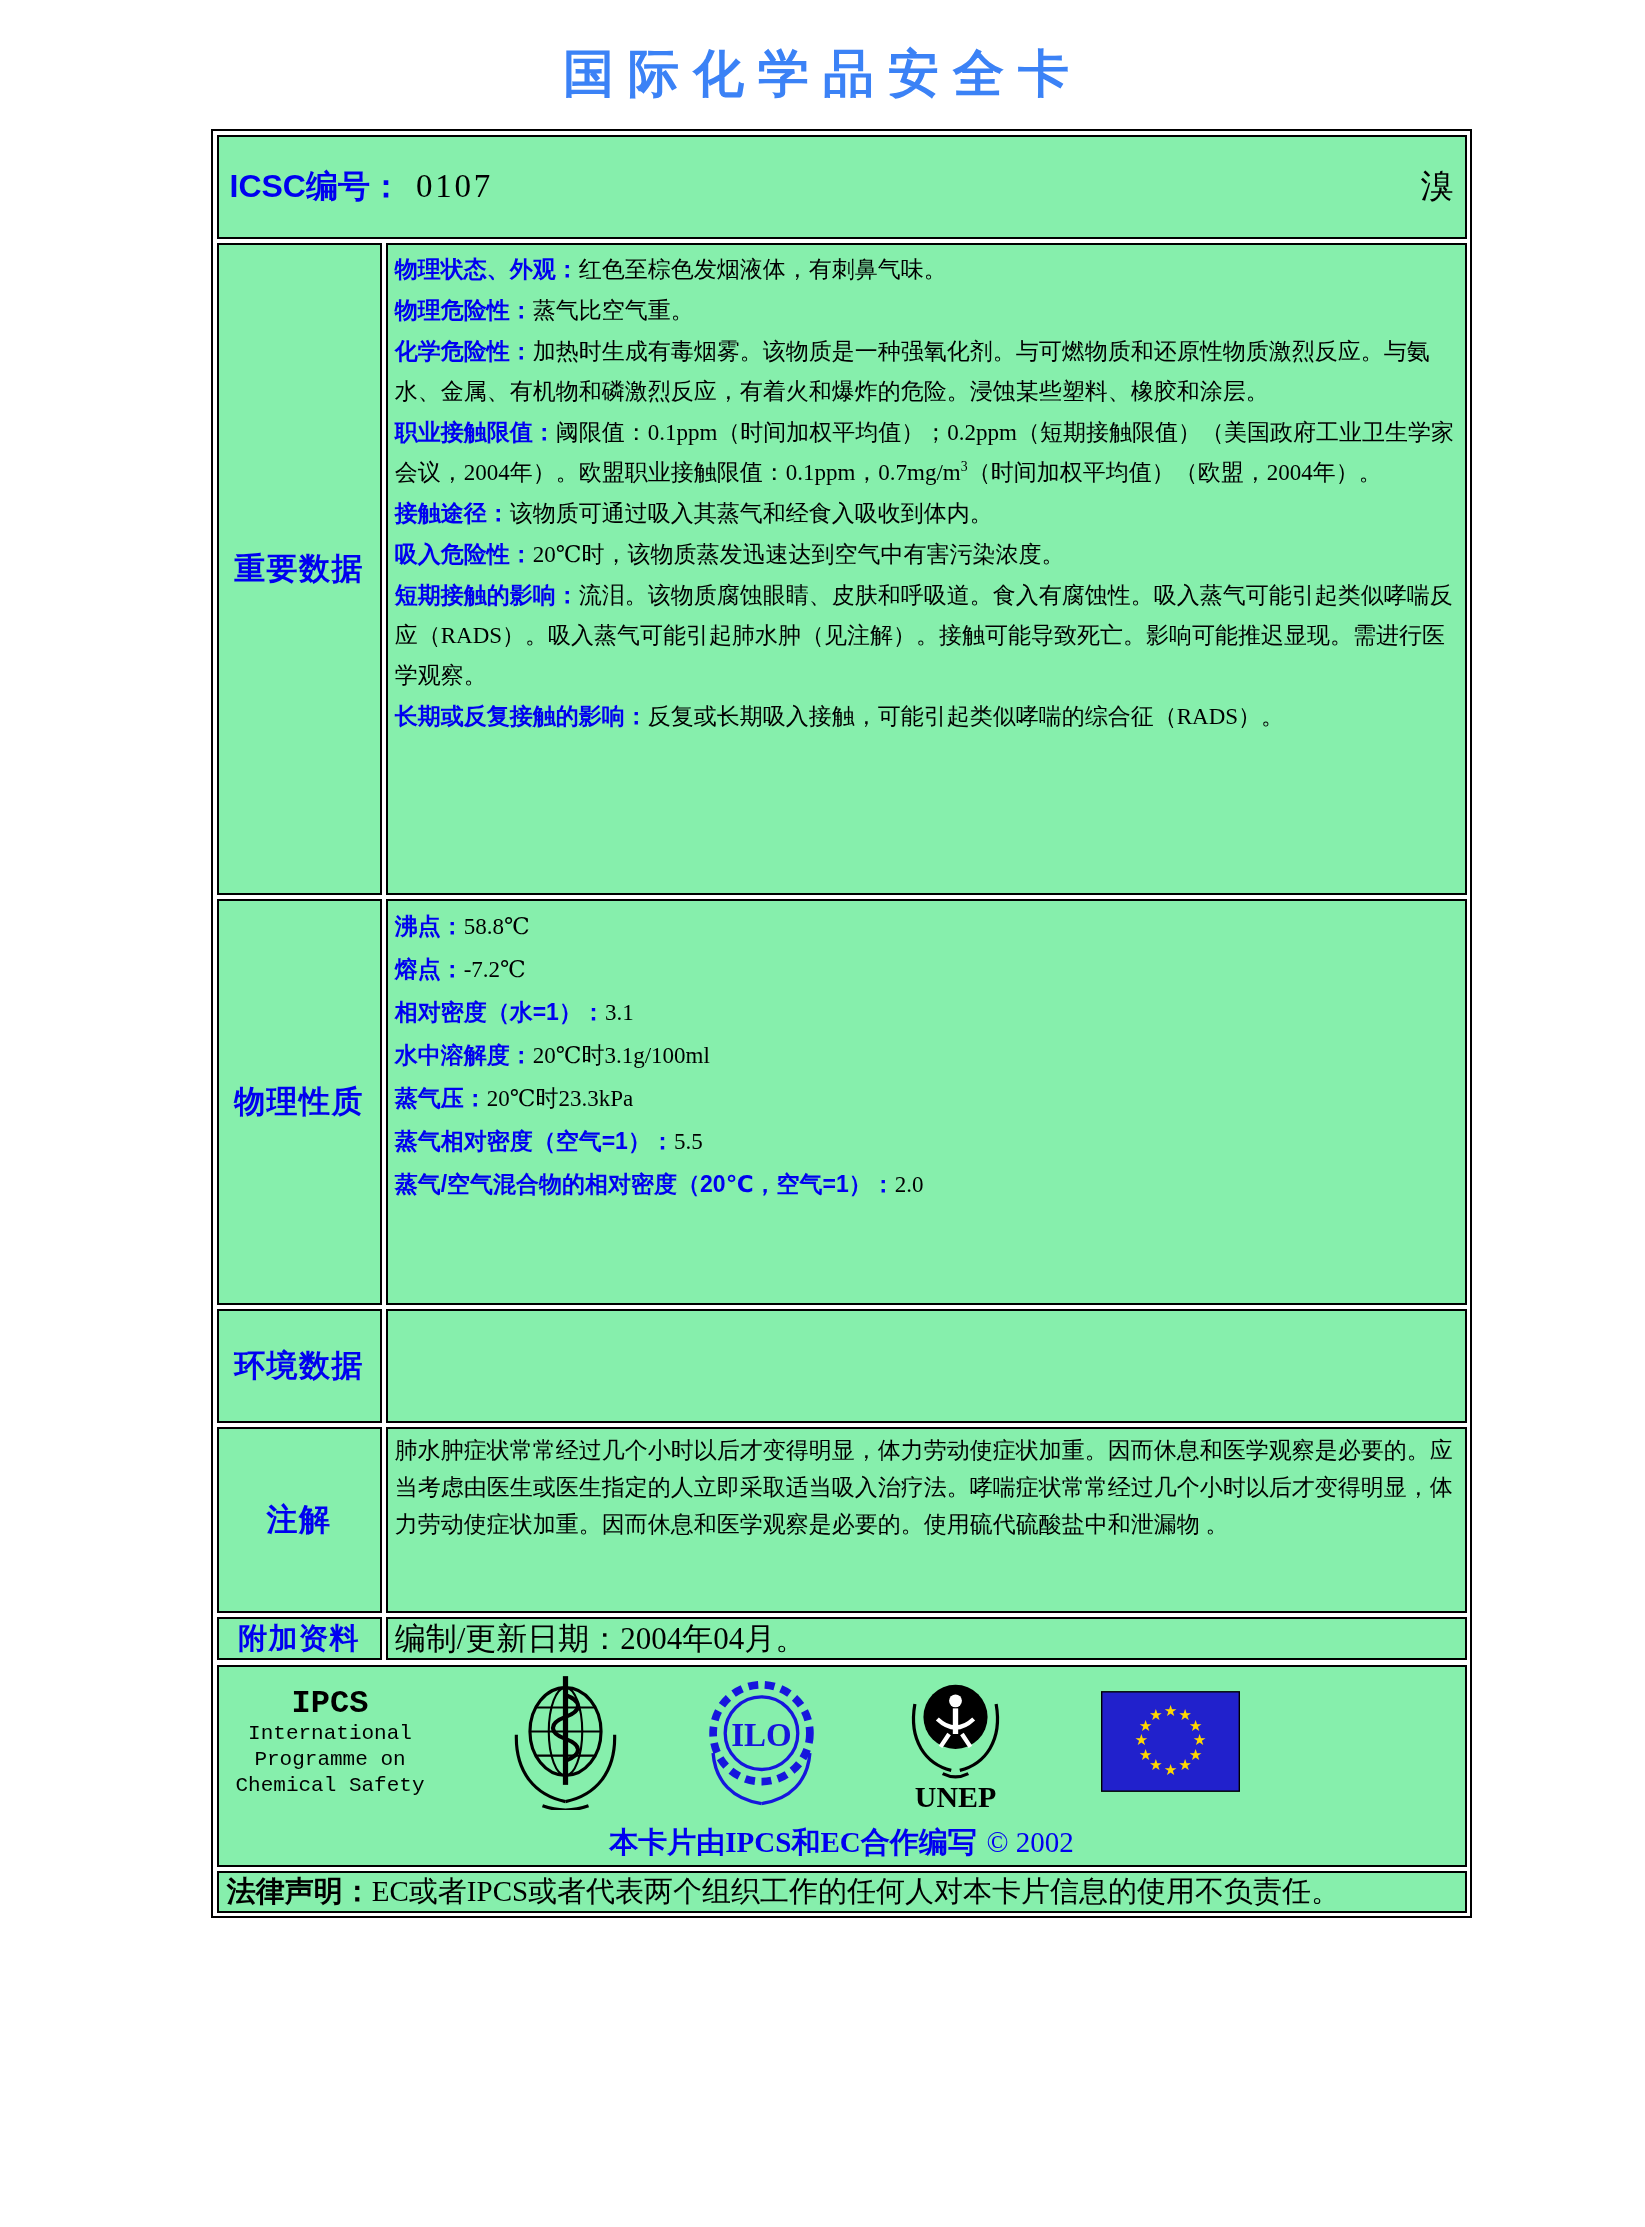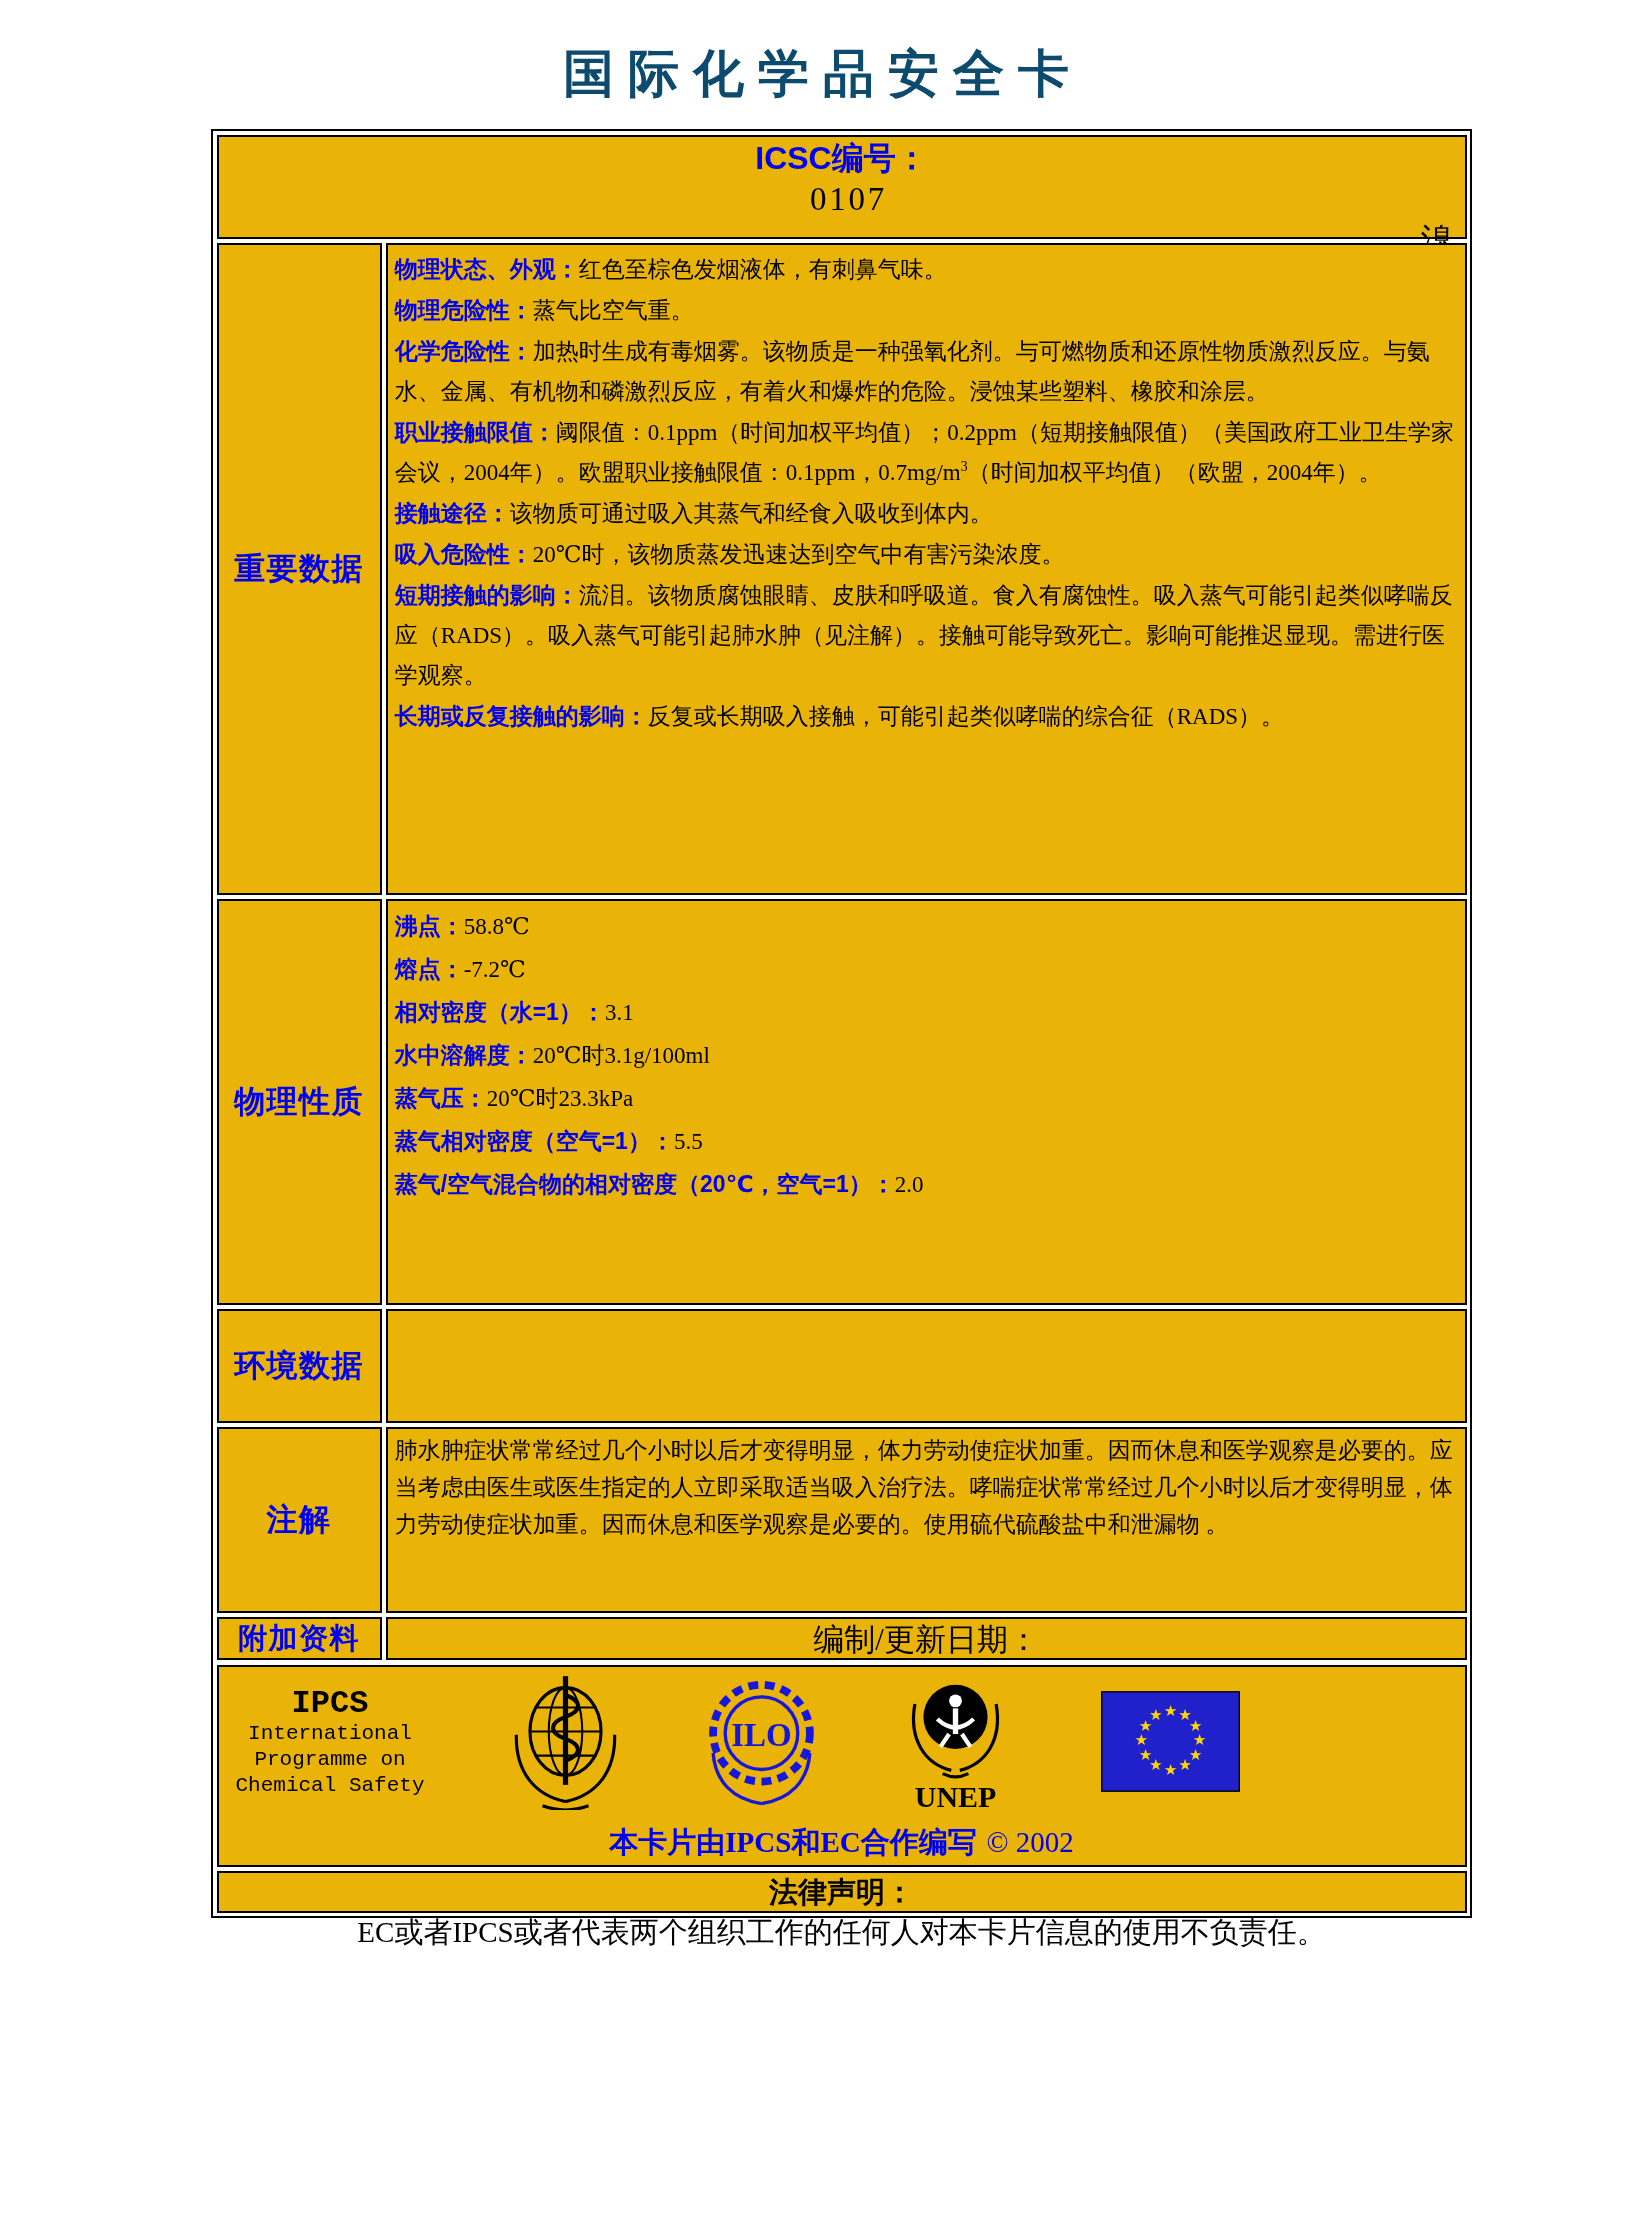--- a/index.html
+++ b/index.html
@@ -3,31 +3,31 @@
 <meta charset="utf-8">
 <style>
   html,body{margin:0;padding:0;background:#ffffff;}
   body{
     width:1646px;height:2227px;position:relative;
     font-family:"Liberation Serif","DejaVu Serif",serif;
     color:#000;
   }
   .page-title{
     position:absolute;top:40px;left:0;width:100%;
-    text-align:center;color:#0c4a6e;
+    text-align:center;color:#3b82f6;
     font-family:"Liberation Sans","DejaVu Sans",sans-serif;
     font-weight:900;font-size:51px;letter-spacing:14px;
   }
   .card{
     position:absolute;left:211px;top:129px;width:1261px;
     box-sizing:border-box;border:2.8px solid #000;padding:3.5px;
     display:flex;flex-direction:column;gap:4.2px;background:#fff;
   }
   .row{display:flex;gap:4.2px;box-sizing:border-box;}
-  .cell{box-sizing:border-box;border:2.1px solid #000;background:#eab308;flex-direction:column;}
+  .cell{box-sizing:border-box;border:2.1px solid #000;background:#86efac;}
   .label-cell{
     width:165px;flex:0 0 165px;display:flex;align-items:center;justify-content:center;
     color:#0000f0;font-family:"Liberation Sans","DejaVu Sans",sans-serif;
     font-weight:bold;font-size:31px;letter-spacing:1.4px;text-align:center;
   }
   .content-cell{flex:1;padding:4.2px 7px;font-size:23px;line-height:40px;}
   .blabel{
     color:#0000f0;font-family:"Liberation Sans","DejaVu Sans",sans-serif;
     font-weight:bold;
   }

